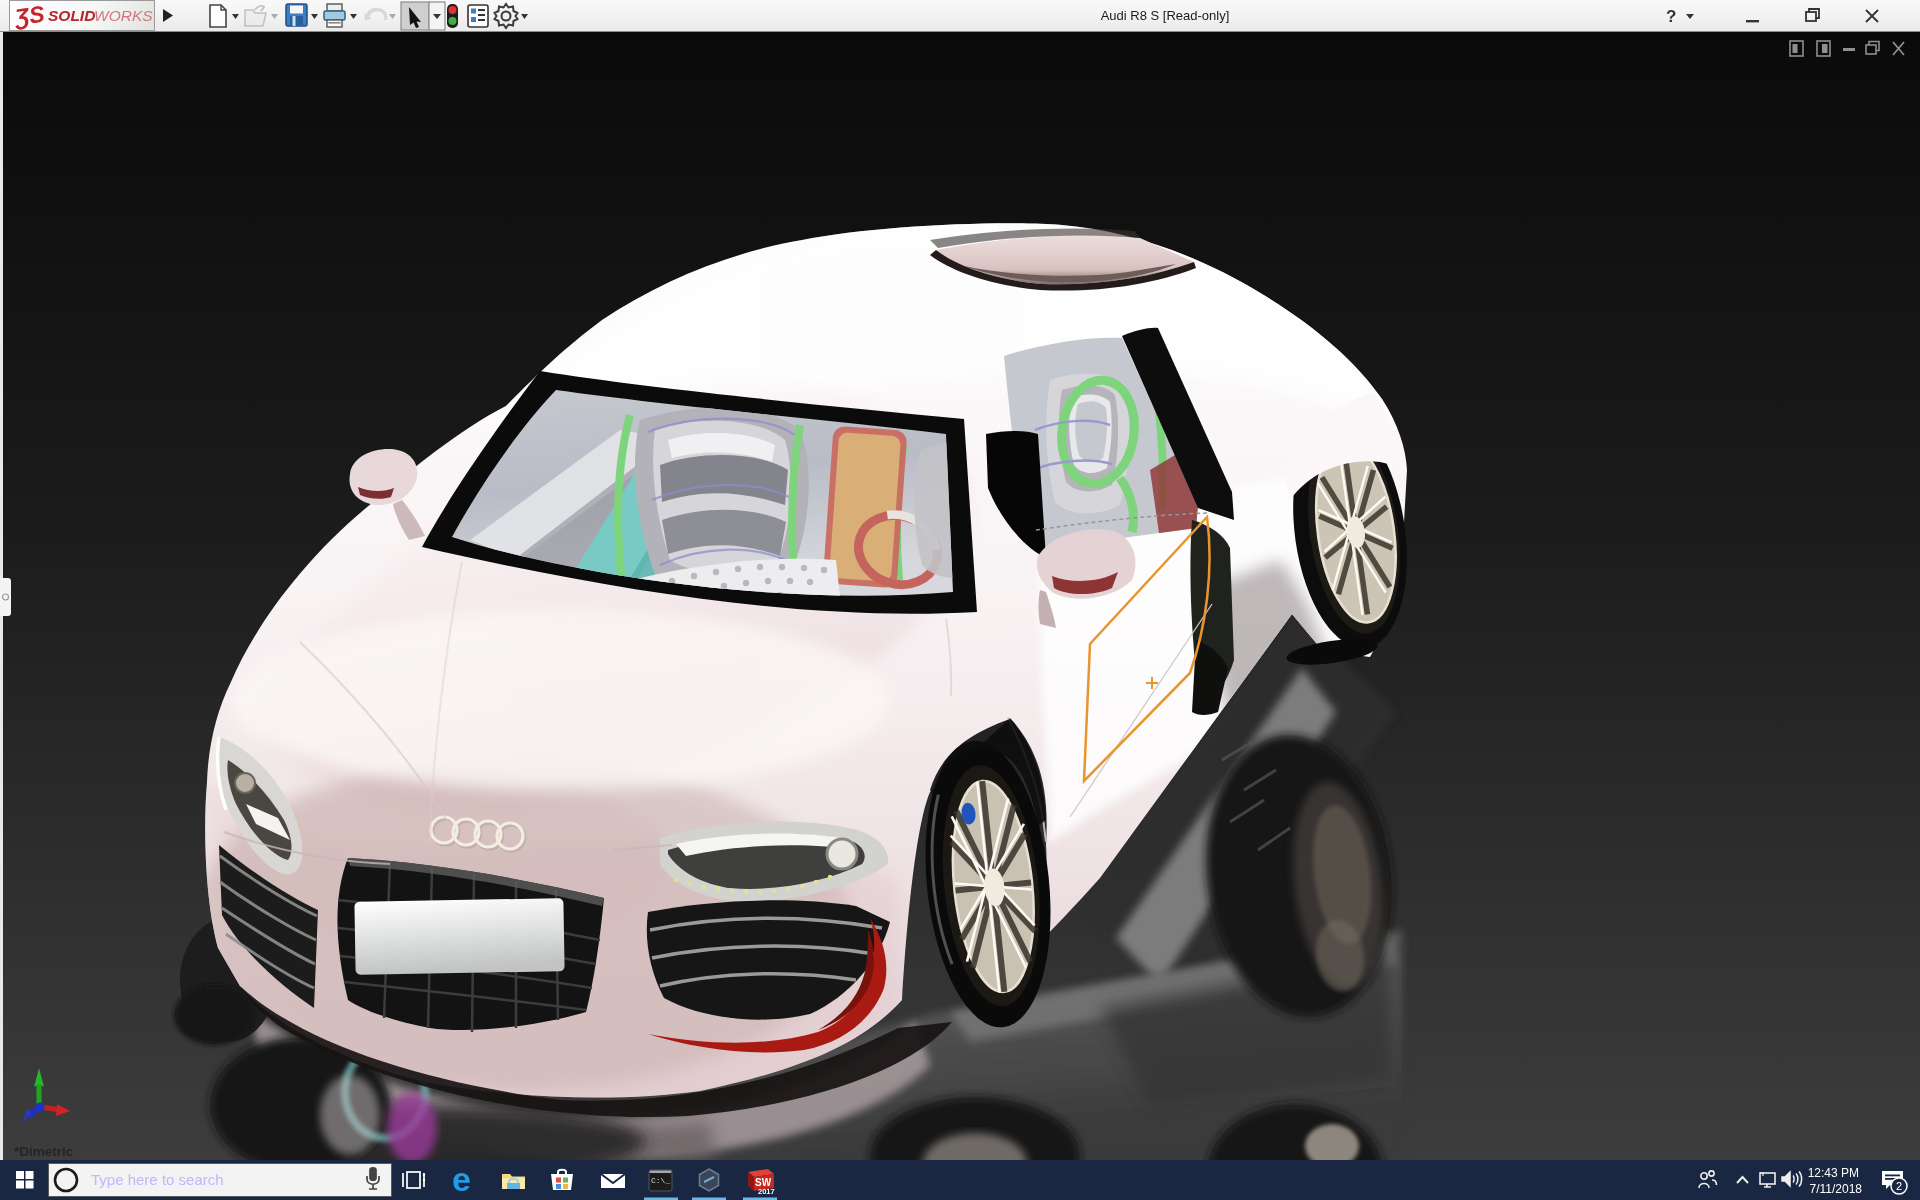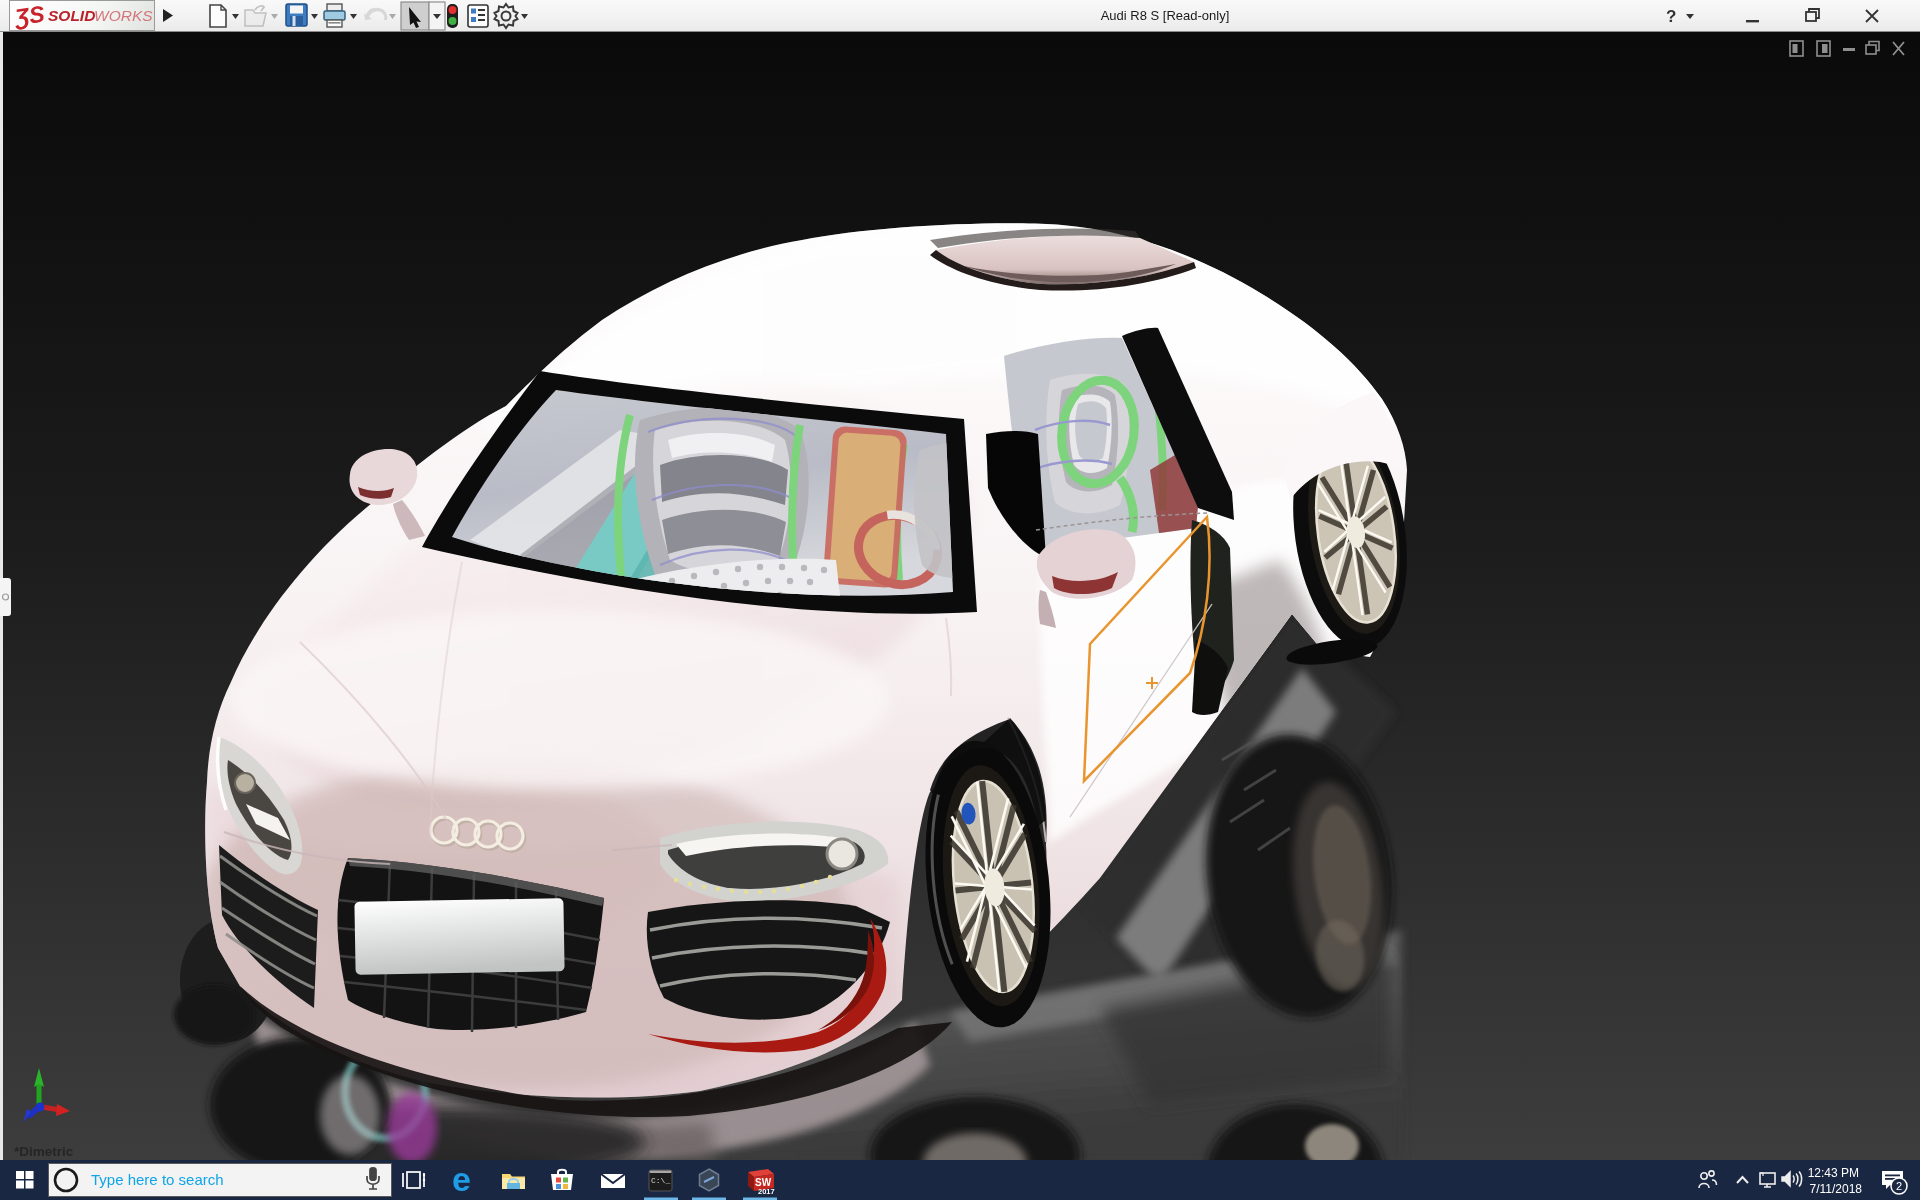--- a/index.html
+++ b/index.html
@@ -13,21 +13,21 @@
   #logobox{position:absolute;left:9px;top:0px;width:146px;height:31px;
     background:linear-gradient(120deg,#ffffff 0%,#f4f6f4 60%,#dfe3df 100%);
     border:1px solid #9a9a9a;box-sizing:border-box;}
   #flybox{position:absolute;left:157px;top:0px;width:23px;height:31px;}
   .ttl{position:absolute;top:0;height:32px;line-height:31px;font-size:13px;color:#1b1b1b;}
   #wintitle{left:405px;width:1520px;text-align:center;}
   
   #taskbar{position:absolute;left:0;top:1160px;width:1920px;height:40px;background:#1a2742;}
   #searchbox{position:absolute;left:48px;top:1163px;width:344px;height:34px;background:#f3f3f3;
     border:1px solid #5a5a5a;box-sizing:border-box;}
-  #searchtext{position:absolute;left:91px;top:1171px;font-size:15px;color:#0ea5e9;}
+  #searchtext{position:absolute;left:91px;top:1171px;font-size:15px;color:#c4b5fd;}
 </style>
 </head>
 <body>
 <div id="stage">
   <svg id="scene" width="1920" height="1200" viewBox="0 0 1920 1200">
     <defs>
       <linearGradient id="bgGrad" x1="0" y1="0" x2="0" y2="1">
         <stop offset="0" stop-color="#0a0a0a"></stop>
         <stop offset="0.45" stop-color="#1c1c1c"></stop>
         <stop offset="1" stop-color="#3d3d3d"></stop>

